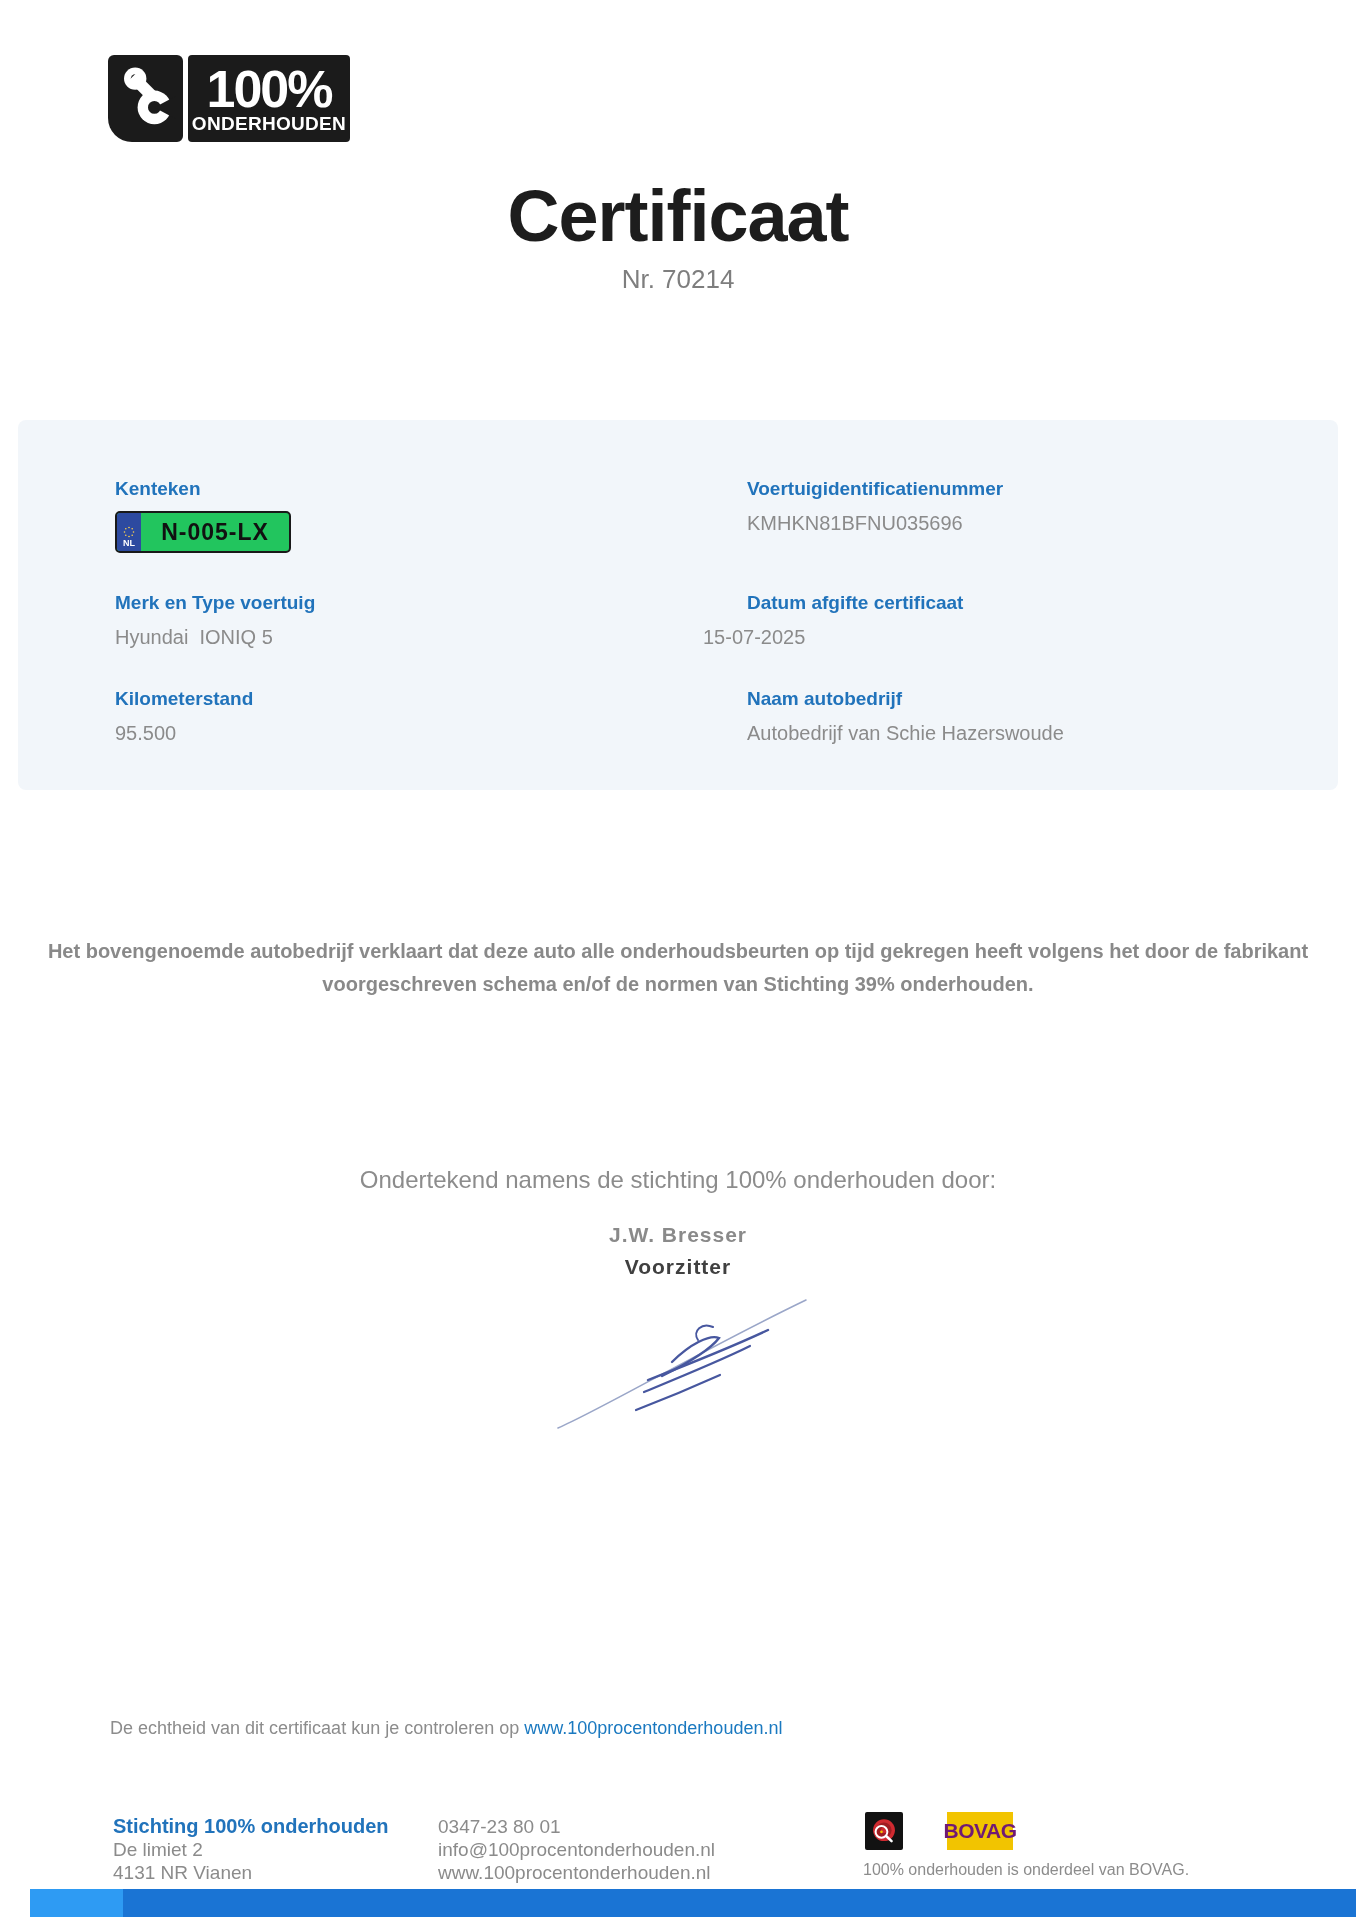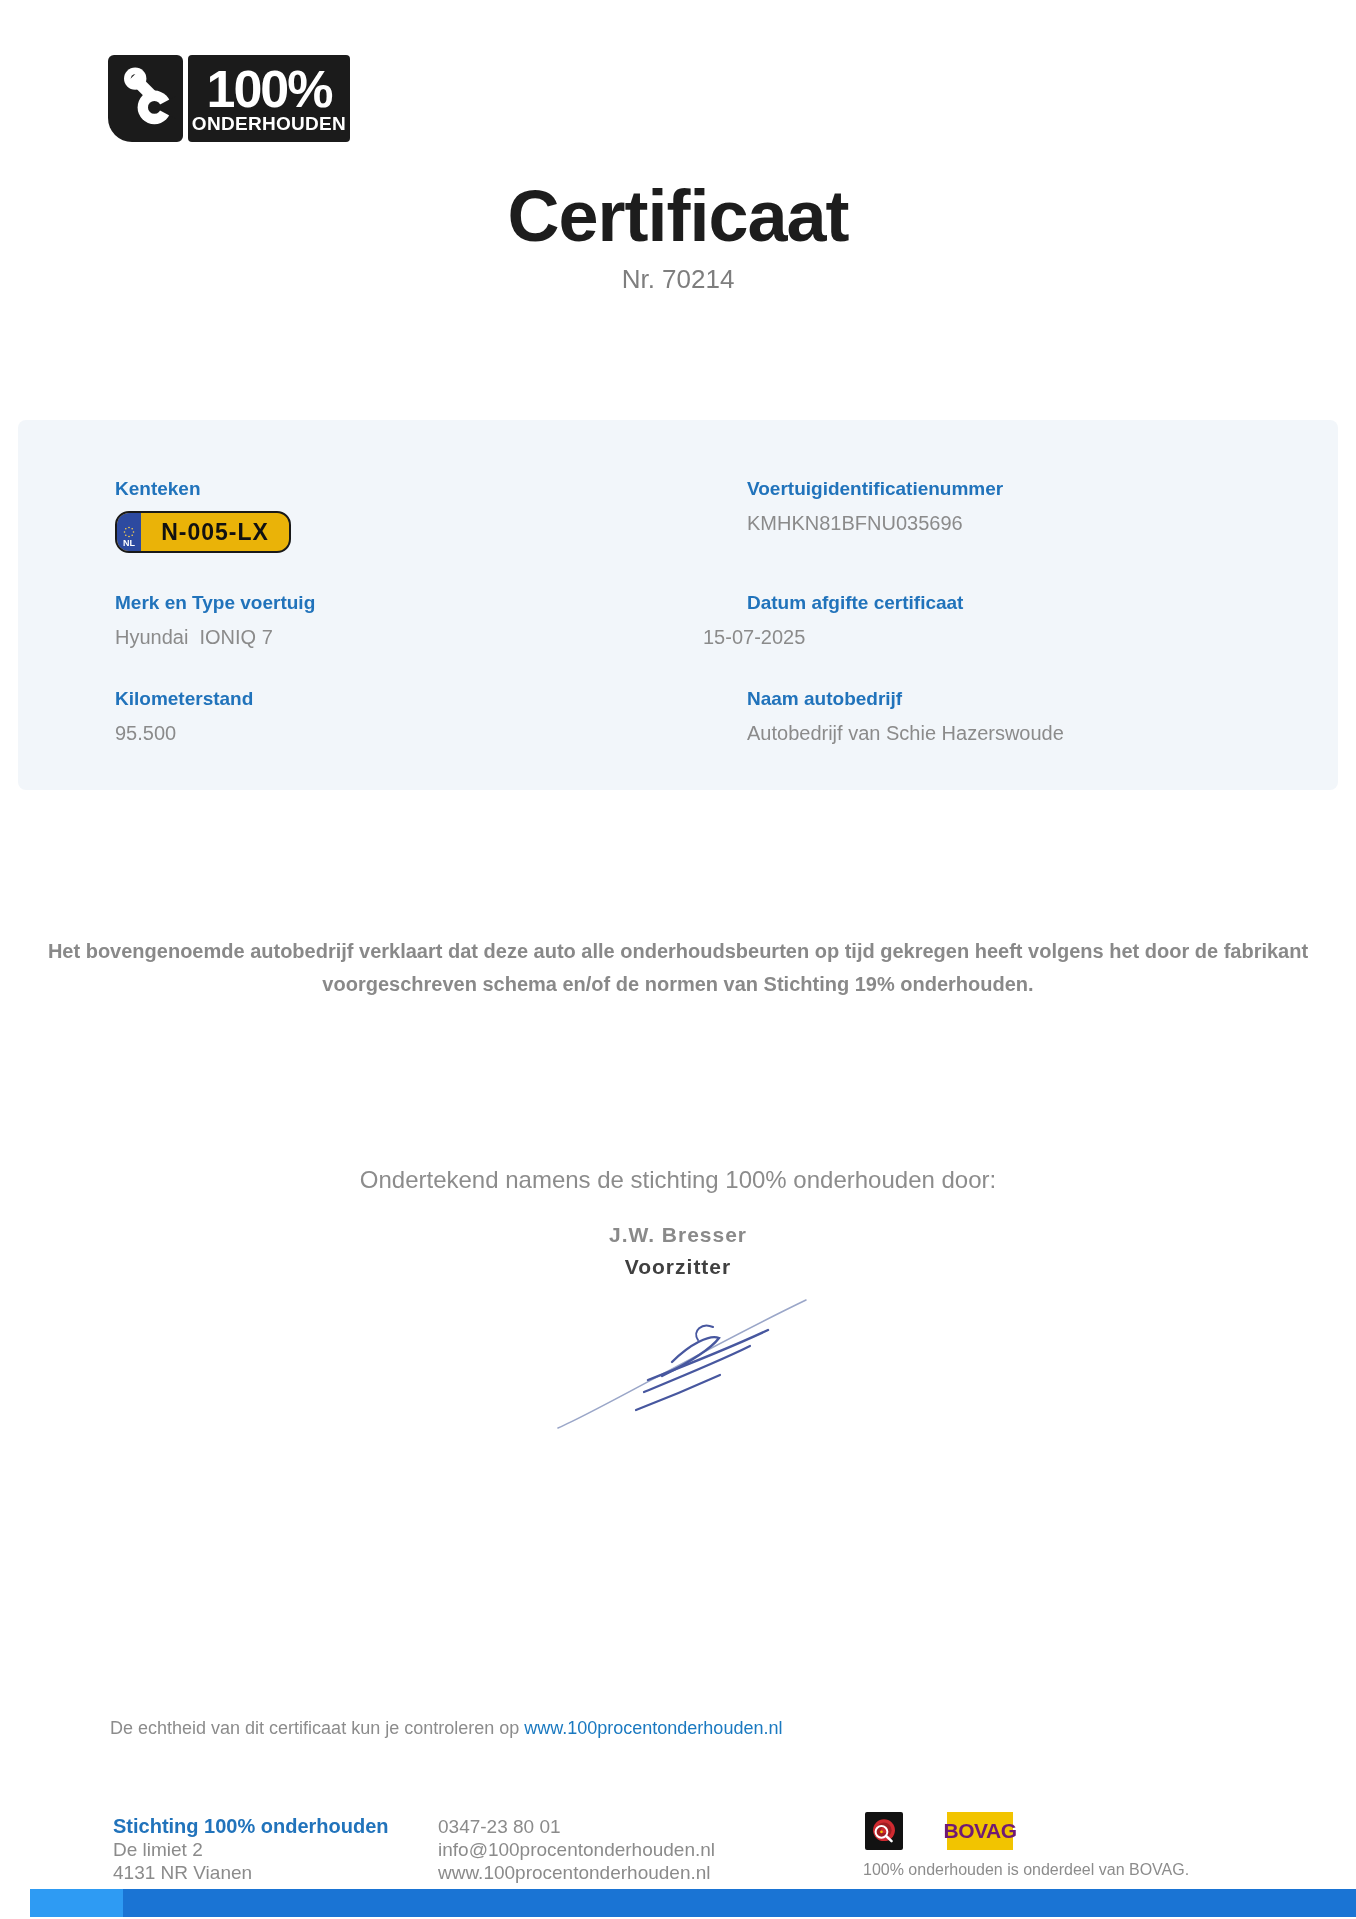--- a/index.html
+++ b/index.html
@@ -50,21 +50,21 @@
   #lbl-datum{left:729px;top:172px;}
   #val-datum{left:685px;top:206px;}
   #lbl-km{left:97px;top:268px;}
   #val-km{left:97px;top:302px;}
   #lbl-bedrijf{left:729px;top:268px;}
   #val-bedrijf{left:729px;top:302px;}
   
   .plate{
     position:absolute;left:97px;top:91px;
     width:172px;height:38px;
-    background:#eab308;border:2px solid #191919;border-radius:14px;
+    background:#22c55e;border:2px solid #191919;border-radius:5px;
     display:flex;align-items:stretch;overflow:hidden;
   }
   .plate-strip{
     width:24px;background:#2d4aa0;
     display:flex;flex-direction:column;align-items:center;justify-content:flex-end;
     padding-bottom:3px;box-sizing:border-box;
   }
   .plate-nl{color:#fff;font-size:9px;font-weight:700;line-height:10px;}
   .plate-number{
     flex:1;text-align:center;align-self:center;
@@ -167,33 +167,33 @@
         </svg>
         <span class="plate-nl">NL</span>
       </div>
       <span class="plate-number">N-005-LX</span>
     </div>
 
     <div class="lbl" id="lbl-vin">Voertuigidentificatienummer</div>
     <div class="val" id="val-vin">KMHKN81BFNU035696</div>
 
     <div class="lbl" id="lbl-merk">Merk en Type voertuig</div>
-    <div class="val" id="val-merk">Hyundai  IONIQ 7</div>
+    <div class="val" id="val-merk">Hyundai  IONIQ 5</div>
 
     <div class="lbl" id="lbl-datum">Datum afgifte certificaat</div>
     <div class="val" id="val-datum">15-07-2025</div>
 
     <div class="lbl" id="lbl-km">Kilometerstand</div>
     <div class="val" id="val-km">95.500</div>
 
     <div class="lbl" id="lbl-bedrijf">Naam autobedrijf</div>
     <div class="val" id="val-bedrijf">Autobedrijf van Schie Hazerswoude</div>
   </div>
 
-  <div class="statement">Het bovengenoemde autobedrijf verklaart dat deze auto alle onderhoudsbeurten op tijd gekregen heeft volgens het door de fabrikant voorgeschreven schema en/of de normen van Stichting 19% onderhouden.</div>
+  <div class="statement">Het bovengenoemde autobedrijf verklaart dat deze auto alle onderhoudsbeurten op tijd gekregen heeft volgens het door de fabrikant voorgeschreven schema en/of de normen van Stichting 39% onderhouden.</div>
 
   <div class="sign-intro">Ondertekend namens de stichting 100% onderhouden door:</div>
   <div class="sign-name">J.W. Bresser</div>
   <div class="sign-role">Voorzitter</div>
 
   <svg class="signature-svg" width="260" height="145" viewBox="0 0 260 145" aria-hidden="true">
     <g fill="none" stroke-linecap="round">
       <path d="M6 140 C 48 122, 150 62, 254 12" stroke="#9aa6c8" stroke-width="1.6"></path>
       <path d="M120 74 C 138 56, 158 46, 167 50 C 158 62, 130 78, 110 88" stroke="#47579f" stroke-width="2.4"></path>
       <path d="M96 92 C 132 78, 182 58, 216 42" stroke="#47579f" stroke-width="2.4"></path>

